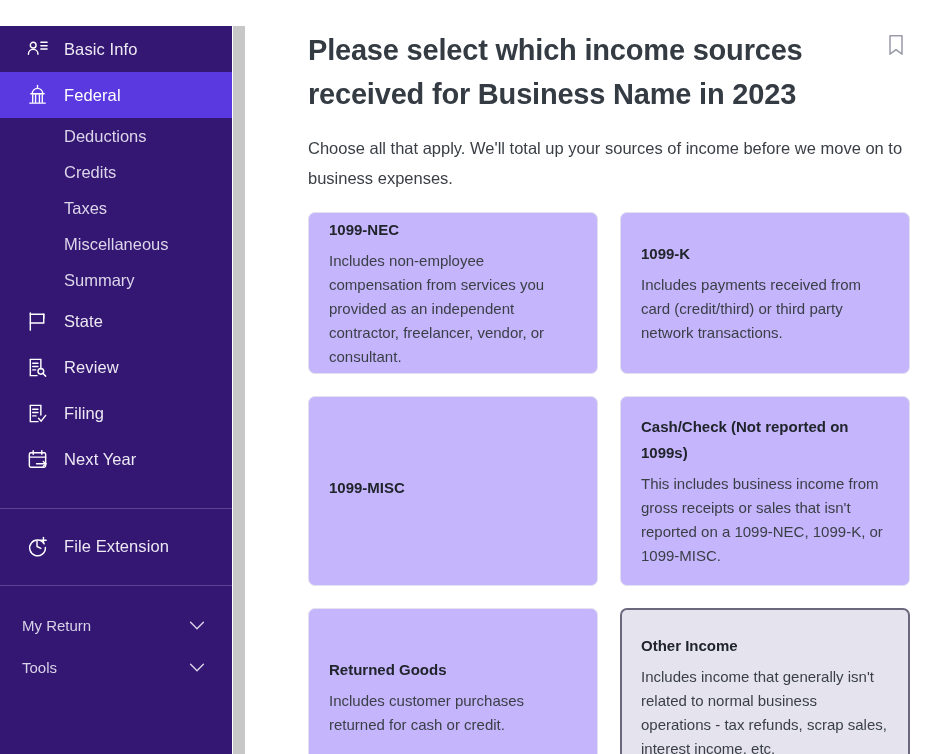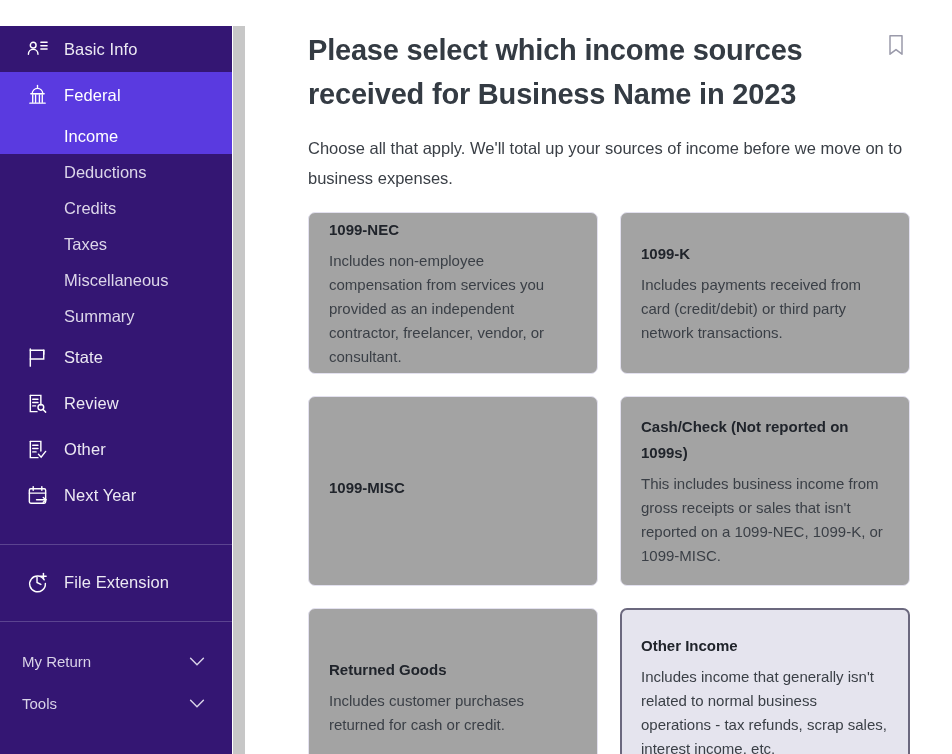--- a/index.html
+++ b/index.html
@@ -137,21 +137,21 @@
 
   .card-grid {
     margin-top: 19px;
     display: grid;
     grid-template-columns: 290px 290px;
     column-gap: 22px;
     row-gap: 22px;
   }
 
   .card {
-    background: #a3a3a3;
+    background: #c4b5fd;
     border: 1px solid #e3e1ef;
     border-radius: 7px;
     padding: 18px 20px;
     display: flex;
     flex-direction: column;
     justify-content: center;
     cursor: pointer;
   }
   .card.selected {
     background: #e5e4ee;
@@ -208,23 +208,20 @@
             <line x1="7" y1="11.5" x2="7" y2="19"></line>
             <line x1="10" y1="11.5" x2="10" y2="19"></line>
             <line x1="14" y1="11.5" x2="14" y2="19"></line>
             <line x1="17" y1="11.5" x2="17" y2="19"></line>
           </svg>
         </span>
         <span class="lbl">Federal</span>
       </div>
 
       <div class="subnav">
-        <div class="sub-item selected">
-          <span>Income</span>
-        </div>
         <div class="sub-item">
           <span>Deductions</span>
         </div>
         <div class="sub-item">
           <span>Credits</span>
         </div>
         <div class="sub-item">
           <span>Taxes</span>
         </div>
         <div class="sub-item">
@@ -265,21 +262,21 @@
         <span class="ico">
           <svg viewBox="0 0 24 24" fill="none" stroke="#ffffff" stroke-width="1.5" stroke-linecap="round">
             <path d="M4.5 3.5h11v10"></path>
             <path d="M4.5 3.5v17h8"></path>
             <line x1="7" y1="7.5" x2="12.5" y2="7.5"></line>
             <line x1="7" y1="11" x2="12.5" y2="11"></line>
             <line x1="7" y1="14.5" x2="10.5" y2="14.5"></line>
             <polyline points="13,17 15.8,20 20.5,14"></polyline>
           </svg>
         </span>
-        <span class="lbl">Other</span>
+        <span class="lbl">Filing</span>
       </div>
 
       <div class="nav-item">
         <span class="ico">
           <svg viewBox="0 0 24 24" fill="none" stroke="#ffffff" stroke-width="1.5" stroke-linecap="round">
             <rect x="3.5" y="5" width="17" height="15" rx="1.5"></rect>
             <line x1="3.5" y1="9.5" x2="20.5" y2="9.5"></line>
             <line x1="7.5" y1="2.8" x2="7.5" y2="6.5"></line>
             <line x1="16.5" y1="2.8" x2="16.5" y2="6.5"></line>
             <line x1="11" y1="16.5" x2="20.5" y2="16.5"></line>
@@ -349,21 +346,21 @@
 
     <div class="card-grid">
 
       <div class="card r1">
         <div class="card-title">1099-NEC</div>
         <div class="card-desc">Includes non-employee compensation from services you provided as an independent contractor, freelancer, vendor, or consultant.</div>
       </div>
 
       <div class="card r1">
         <div class="card-title">1099-K</div>
-        <div class="card-desc">Includes payments received from card (credit/debit) or third party network transactions.</div>
+        <div class="card-desc">Includes payments received from card (credit/third) or third party network transactions.</div>
       </div>
 
       <div class="card r2">
         <div class="card-title">1099-MISC</div>
       </div>
 
       <div class="card r2">
         <div class="card-title">Cash/Check (Not reported on 1099s)</div>
         <div class="card-desc">This includes business income from gross receipts or sales that isn't reported on a 1099-NEC, 1099-K, or 1099-MISC.</div>
       </div>

